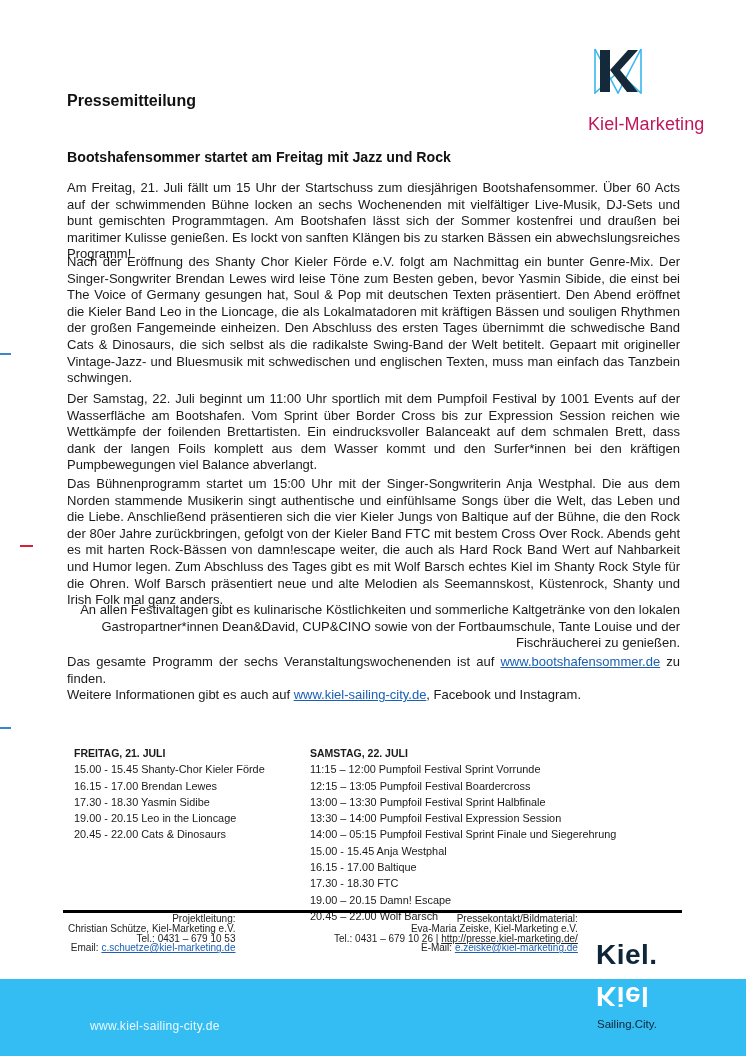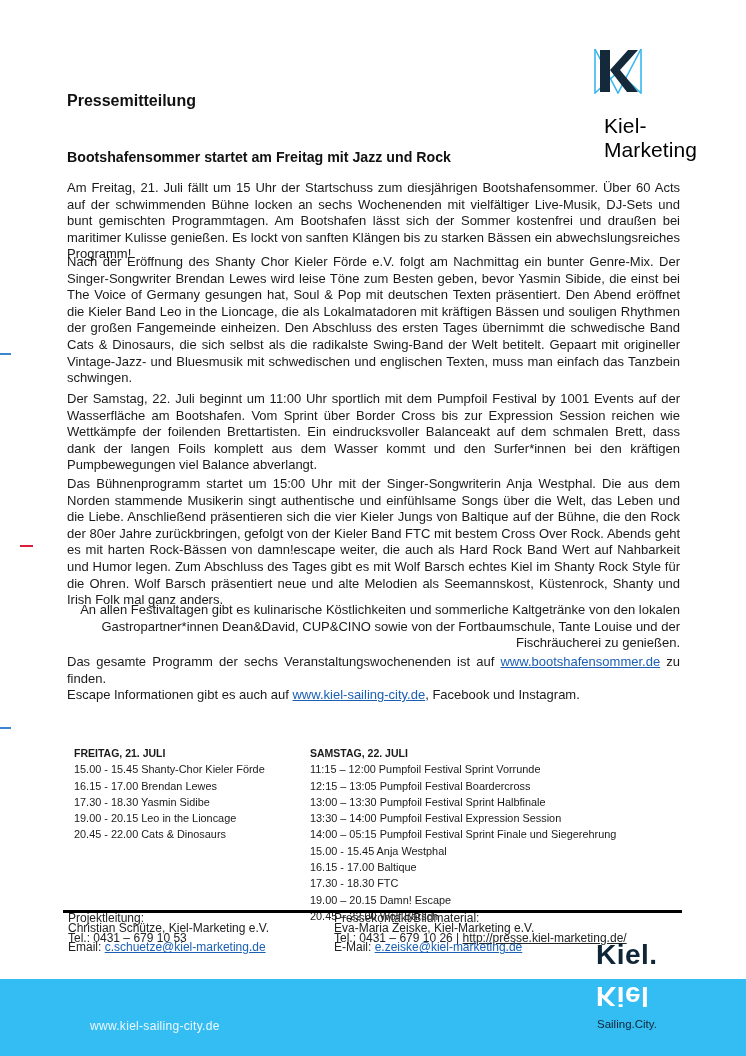--- a/index.html
+++ b/index.html
@@ -3,21 +3,21 @@
 <meta charset="utf-8">
 <style>
   * { margin:0; padding:0; box-sizing:border-box; }
   html, body { width:746px; height:1056px; background:#fff; overflow:hidden; }
   body { position:relative; font-family:"Liberation Sans", sans-serif; color:#111; }
 
   .page { position:absolute; left:0; top:0; width:746px; height:1056px; }
 
   
   .logo-k { position:absolute; left:594px; top:48px; width:48px; height:46px; }
-  .logo-text { position:absolute; left:588px; top:114px; width:130px; font-size:21px; color:#000000; letter-spacing:0.1px;margin-left:16px; }
+  .logo-text { position:absolute; left:588px; top:114px; width:130px; font-size:18px; color:#be185d; letter-spacing:0.1px; }
 
   .h-press { position:absolute; left:67px; top:92px; font-size:16px; font-weight:bold; color:#111; }
   .h-title { position:absolute; left:67px; top:149px; font-size:14.2px; font-weight:bold; color:#111; }
 
   .body-text { position:absolute; left:67px; width:613px; font-size:13px; line-height:16.6px; color:#1a1a1a; text-align:justify; }
   .body-text.left { text-align:right; }
   .p1 { top:180px; }
   .p2 { top:254px; }
   .p3 { top:391px; }
   .p4 { top:476px; }
@@ -26,21 +26,21 @@
   .link { color:#1a5fb4; text-decoration:underline; cursor:pointer; }
   .link-plain { color:#1a5fb4; text-decoration:underline; cursor:pointer; }
 
   .sched { position:absolute; font-size:10.9px; line-height:16.3px; color:#1a1a1a;margin-top:29px; }
   .sched-fri { left:74px; top:716px; }
   .sched-sat { left:310px; top:716px; }
   .sched .day { font-weight:bold; font-size:10.5px; }
 
   .rule { position:absolute; left:63px; top:910px; width:619px; height:3px; background:#000; }
 
-  .contact { position:absolute; font-size:12px; line-height:9.8px; color:#222; }
+  .contact { position:absolute; font-size:10px; line-height:9.8px; color:#222;text-align:right; }
   .contact-left { left:68px; top:914px; }
   .contact-right { left:334px; top:914px; }
   .contact a { color:#1a5fb4; text-decoration:underline; }
   .contact .under { text-decoration:underline; color:#222; }
 
   .band { position:absolute; left:0; top:979px; width:746px; height:77px; background:#33bdf2; }
   .band-url { position:absolute; left:90px; top:1019px; font-size:12px; color:#eef8ff; letter-spacing:0.3px; }
 
   .kiel-top { position:absolute; left:596px; top:941px; font-size:28px; font-weight:bold; color:#0f2538; letter-spacing:0.5px; line-height:28px; }
   .kiel-mirror { position:absolute; left:596px; top:982px; font-size:28px; font-weight:bold; color:#ffffff; letter-spacing:0.5px; line-height:28px; transform:scaleY(-1); }
@@ -77,21 +77,21 @@
   <p class="body-text p4">Das Bühnenprogramm startet um 15:00 Uhr mit der Singer-Songwriterin Anja Westphal. Die aus dem Norden stammende Musikerin singt authentische und einfühlsame Songs über die Welt, das Leben und die Liebe. Anschließend präsentieren sich die vier Kieler Jungs von Baltique auf der Bühne, die den Rock der 80er Jahre zurückbringen, gefolgt von der Kieler Band FTC mit bestem Cross Over Rock. Abends geht es mit harten Rock-Bässen von damn!escape weiter, die auch als Hard Rock Band Wert auf Nahbarkeit und Humor legen. Zum Abschluss des Tages gibt es mit Wolf Barsch echtes Kiel im Shanty Rock Style für die Ohren. Wolf Barsch präsentiert neue und alte Melodien als Seemannskost, Küstenrock, Shanty und Irish Folk mal ganz anders.</p>
 
   <div class="body-text left p5">
     <div>An allen Festivaltagen gibt es kulinarische Köstlichkeiten und sommerliche Kaltgetränke von den lokalen</div>
     <div>Gastropartner*innen Dean&amp;David, CUP&amp;CINO sowie von der Fortbaumschule, Tante Louise und der</div>
     <div>Fischräucherei zu genießen.</div>
   </div>
 
   <div class="body-text p6">
     <div style="text-align:justify; text-align-last:justify;"><span>Das gesamte Programm der sechs Veranstaltungswochenenden ist auf </span><a class="link">www.bootshafensommer.de</a><span> zu finden.</span></div>
-    <div style="text-align:left;"><span>Escape Informationen gibt es auch auf </span><a class="link-plain">www.kiel-sailing-city.de</a><span>, Facebook und Instagram.</span></div>
+    <div style="text-align:left;"><span>Weitere Informationen gibt es auch auf </span><a class="link-plain">www.kiel-sailing-city.de</a><span>, Facebook und Instagram.</span></div>
   </div>
 
   <div class="sched sched-fri">
     <div class="day">FREITAG, 21. JULI</div>
     <div>15.00 - 15.45 Shanty-Chor Kieler Förde</div>
     <div>16.15 - 17.00 Brendan Lewes</div>
     <div>17.30 - 18.30 Yasmin Sidibe</div>
     <div>19.00 - 20.15 Leo in the Lioncage</div>
     <div>20.45 - 22.00 Cats &amp; Dinosaurs</div>
   </div>

